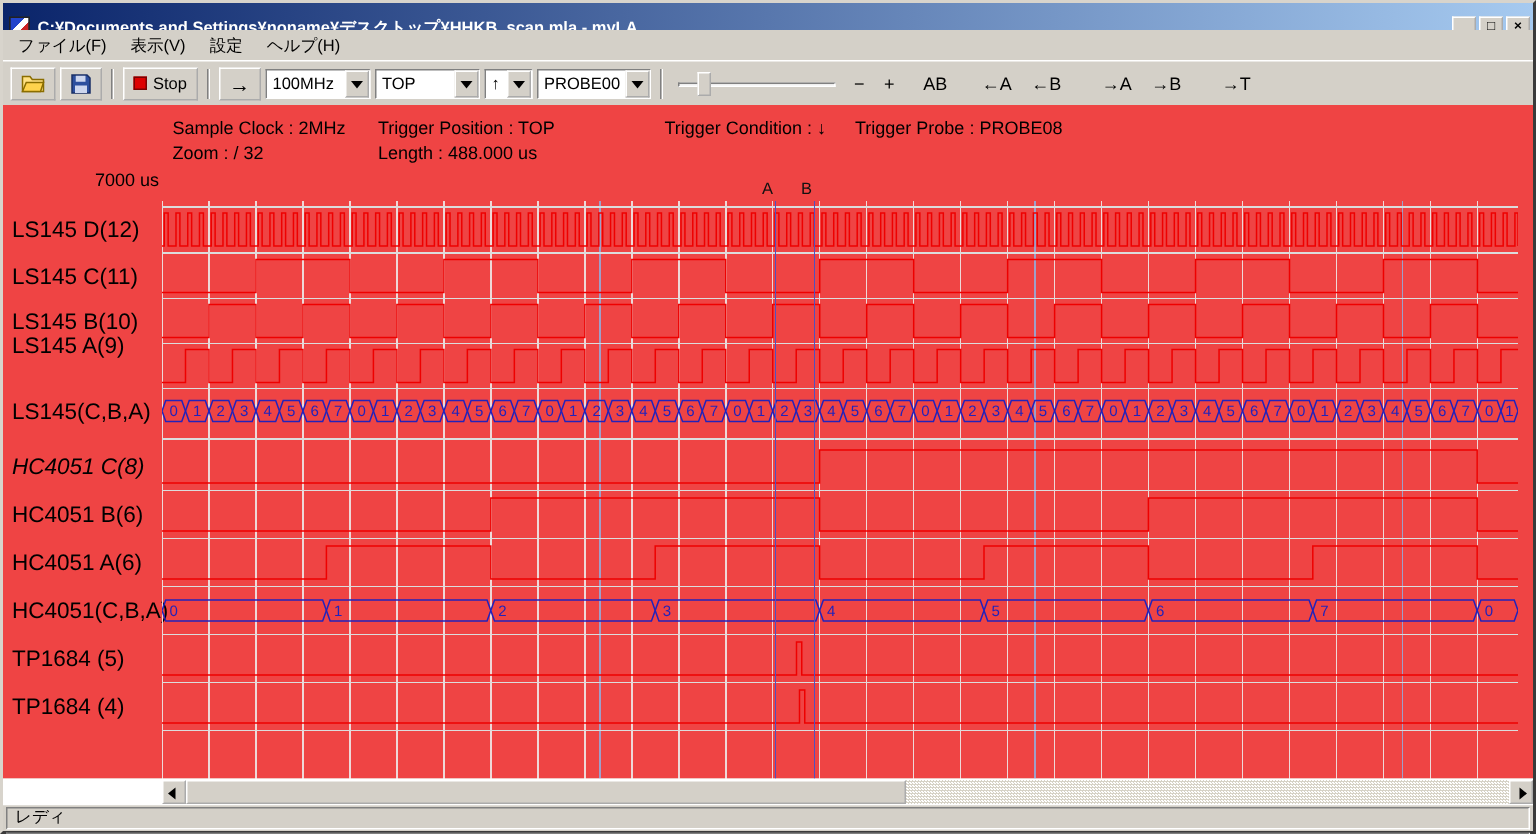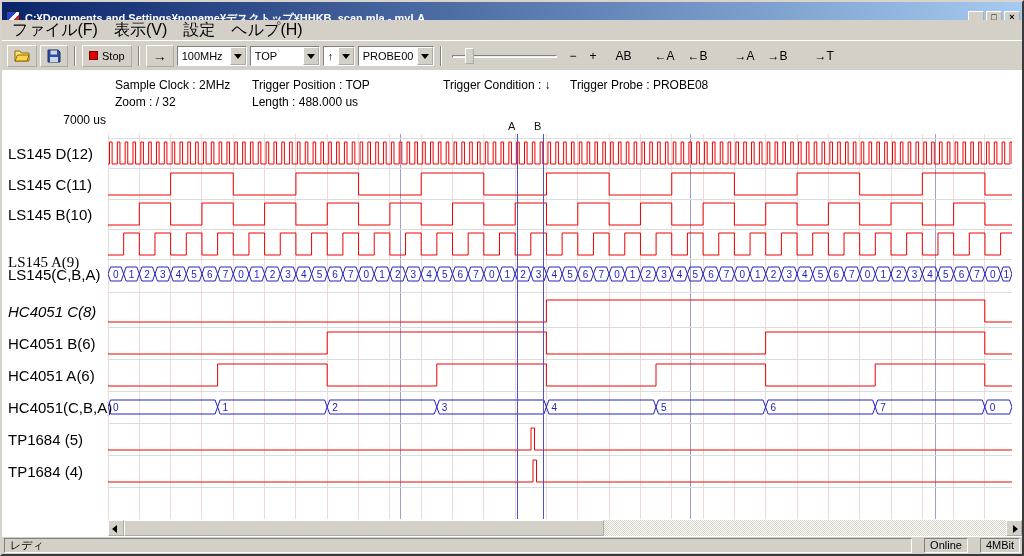--- a/index.html
+++ b/index.html
@@ -12,21 +12,21 @@
     display:flex; align-items:center; padding:0 2px; }
   .app-icon { width:14px; height:14px; margin:0 2px;
     background:linear-gradient(135deg,#2244cc 0 40%,#ffffff 40% 60%,#cc2222 60%);
     border:1px solid #222; }
   .title-text { flex:1; color:#fff; font-size:11px; font-weight:bold; white-space:nowrap; overflow:hidden; margin-left:3px; }
   .tb-btn { width:16px; height:14px; background:#d4d0c8; border:1px outset #fff;
     font-size:9px; line-height:11px; text-align:center; color:#000; margin-left:2px; font-weight:bold; }
 
   
   .menubar { position:absolute; top:18px; left:0; right:0; height:20px; background:#d4d0c8;
-    display:flex; align-items:center; font-size:16px; padding-left:2px; }
+    display:flex; align-items:center; font-size:11px; padding-left:2px; }
   .menu-item { padding:2px 8px; color:#000; }
 
   
   .toolbar { position:absolute; top:38px; left:0; right:0; height:30px; background:#d4d0c8;
     border-top:1px solid #fff; display:flex; align-items:center; gap:3px; padding:0 5px; font-size:11px; }
   .tool-btn { height:22px; min-width:24px; border:1px outset #fff; background:#d4d0c8;
     display:flex; align-items:center; justify-content:center; gap:4px; padding:0 6px; color:#000;text-align:right; }
   .flat-btn { height:22px; display:flex; align-items:center; justify-content:center;
     padding:0 5px; font-size:12px; color:#000; }
   .sep { width:0; height:20px; border-left:1px solid #808080; border-right:1px solid #fff; margin:0 3px; }
@@ -40,41 +40,41 @@
     display:flex; align-items:center; justify-content:center; }
   .dd-arrow::after { content:""; border:4px solid transparent; border-top:5px solid #000; margin-top:5px; }
   .slider { width:105px; height:22px; position:relative; margin:0 4px; }
   .slider-track { position:absolute; top:10px; left:0; right:0; height:3px;
     border:1px solid; border-color:#808080 #fff #fff #808080; background:#efefef; }
   .slider-thumb { position:absolute; top:3px; left:13px; width:9px; height:16px;
     background:#d4d0c8; border:1px outset #fff; }
   .gap6 { margin-left:6px; } .gap10 { margin-left:10px; } .gap14 { margin-left:14px; }
 
   
-  .content { position:absolute; top:68px; left:0; right:0; height:449px; background:#ffffff; }
+  .content { position:absolute; top:68px; left:0; right:0; height:449px; background:#ef4444; }
   .info { position:absolute; font-size:12px; color:#000; white-space:nowrap; }
   .ruler { position:absolute; left:60px; top:43px; width:44px; text-align:right; font-size:12px; color:#000; }
   .ch-label { position:absolute; left:6px; font-size:15px; color:#000; white-space:nowrap; }
   #wave-region { position:absolute; left:106px; top:64px; width:904px; height:386px; }
   .marker-label { position:absolute; font-size:11px; color:#111; }
 
   
   .hscroll-strip { position:absolute; top:517px; left:0; right:0; height:18px; background:#fff; }
   .hscroll { position:absolute; left:106px; right:0; top:1px; height:16px; display:flex;
     background:repeating-conic-gradient(#ffffff 0% 25%, #d6d2c6 25% 50%) 0 0/2px 2px; }
   .hs-btn { width:16px; height:16px; background:#d4d0c8; border:1px outset #fff; position:relative; flex:none; }
   .hs-btn .tri { position:absolute; top:4px; width:0; height:0; border:4px solid transparent; }
   .hs-btn .tri-left { left:3px; border-right:5px solid #000; border-left:none; }
   .hs-btn .tri-right { left:6px; border-left:5px solid #000; border-right:none; }
   .hs-track { flex:1; position:relative; }
   .hs-thumb { position:absolute; left:0; top:0; width:480px; height:16px; background:#d4d0c8; border:1px outset #fff; }
 
   
   .statusbar { position:absolute; bottom:0; left:0; right:0; height:17px; background:#d4d0c8;
-    display:flex; gap:12px; padding:1px 2px; font-size:11px; }
+    display:flex; gap:2px; padding:1px 2px; font-size:11px;flex-direction:column; }
   .sb-panel { border:1px solid; border-color:#808080 #fff #fff #808080; padding:0 5px; line-height:13px; color:#000; }
   .sb-ready { flex:1; }
 </style>
 </head>
 <body>
 
 <div class="window">
 
   <div class="titlebar">
     <div class="app-icon"></div>
@@ -148,21 +148,21 @@
     <span class="info" style="left:250px; top:8px;">Trigger Position : TOP</span>
     <span class="info" style="left:441px; top:8px;">Trigger Condition : ↓</span>
     <span class="info" style="left:568px; top:8px;">Trigger Probe : PROBE08</span>
     <span class="info" style="left:113px; top:25px;">Zoom : / 32</span>
     <span class="info" style="left:250px; top:25px;">Length : 488.000 us</span>
     <span class="ruler">7000 us</span>
     <div id="channel-labels">
         <div class="ch-label" style="top: 75px;">LS145 D(12)</div>
         <div class="ch-label" style="top: 106px;">LS145 C(11)</div>
         <div class="ch-label" style="top: 136px;">LS145 B(10)</div>
-        <div class="ch-label" style="top: 184px; font-family: Liberation Serif, serif;">LS145 A(9)</div>
+        <div class="ch-label" style="top: 152px;">LS145 A(9)</div>
         <div class="ch-label" style="top: 196px;">LS145(C,B,A)</div>
         <div class="ch-label" style="top: 233px; font-style: italic;">HC4051 C(8)</div>
         <div class="ch-label" style="top: 265px;">HC4051 B(6)</div>
         <div class="ch-label" style="top: 297px;">HC4051 A(6)</div>
         <div class="ch-label" style="top: 329px;">HC4051(C,B,A)</div>
         <div class="ch-label" style="top: 361px;">TP1684 (5)</div>
         <div class="ch-label" style="top: 393px;">TP1684 (4)</div>
       </div>
     <div id="wave-region">
       <svg id="wave-svg" width="904" height="386">

